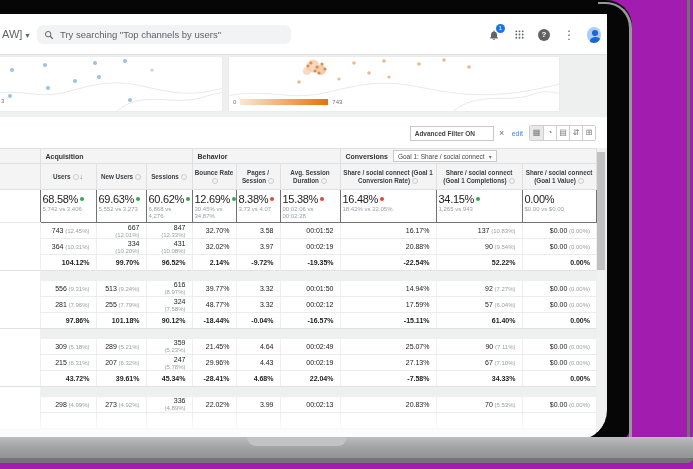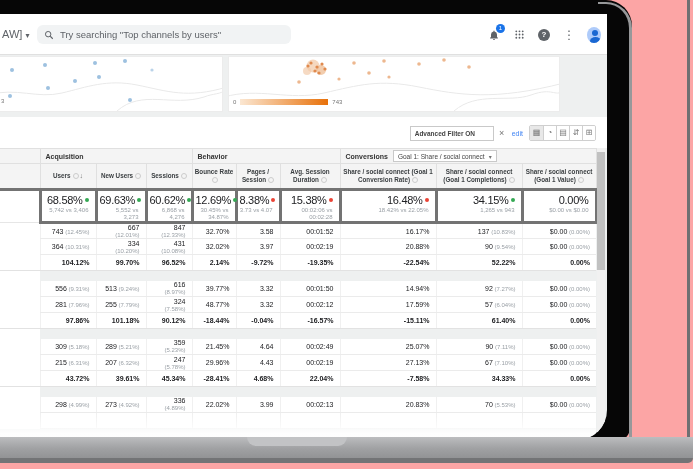--- a/index.html
+++ b/index.html
@@ -1,18 +1,18 @@
 <!DOCTYPE html>
 <html><head>
 <meta charset="utf-8">
 <style>
   * { box-sizing: border-box; margin: 0; padding: 0; }
   html,body { background:#000; }
   body { font-family:"Liberation Sans", sans-serif; }
-  .stage { position:relative; width:693px; height:469px; overflow:hidden; background:#fca5a5; }
+  .stage { position:relative; width:693px; height:469px; overflow:hidden; background:#a21caf; }
 
   
   .bezel { position:absolute; left:-36px; top:0; width:668px; height:447px;
            background:#060606; border-radius:26px; }
   .lid-edge { position:absolute; left:598px; top:2px; width:34px; height:452px;
               border-top:2px solid #97989a; border-right:3px solid #97989a;
               border-top-right-radius:26px; }
   .frame-line { position:absolute; left:687px; top:0; width:3px; height:452px; background:#6f7072; }
   .base { position:absolute; left:0; top:437px; width:693px; height:21px;
           background:linear-gradient(#bcbdbf,#a0a1a3 55%,#929395); }
@@ -80,22 +80,22 @@
   .goal-select { display:inline-flex; align-items:center; gap:4px; border:1px solid #c9c9c9; background:#fff;
                  font-size:6.5px; font-weight:normal; color:#444; padding:1px 4px; height:12px; cursor:pointer; }
   .goal-select .caret { font-size:6px; color:#757575; }
   tr.colhead th { height:26px; background:#f4f4f4; border:1px solid #e0e0e0;
                   font-size:6.3px; color:#3c4043; font-weight:bold; line-height:8px;
                   text-align:center; padding:2px 2px; vertical-align:middle; }
   tr.colhead th.dimh { border-left:none; }
   .q { display:inline-block; width:6px; height:6px; border:1px solid #ccc; border-radius:50%;
        vertical-align:-1px; margin-left:2px; }
   .sort { color:#757575; font-weight:normal; font-size:7px; margin-left:1px; }
-  tr.summary td { height:33px; background:#fff; border:3px solid #737373; vertical-align:top;
-                  text-align:right; padding:3px 6px 0 2px; }
+  tr.summary td { height:33px; background:#fff; border:1px solid #737373; vertical-align:top;
+                  padding:3px 6px 0 2px; }
   tr.summary td.dim { border-left:none; border-bottom:1px solid #e6e6e6; }
   .pct { font-size:11px; color:#202124; white-space:nowrap; letter-spacing:-0.3px; }
   .dot { display:inline-block; width:4px; height:4px; border-radius:50%; margin-left:2px; vertical-align:2px; }
   .sub { font-size:6px; color:#9aa0a6; line-height:7px; margin-top:1px; }
   tbody td { height:16px; font-size:7px; color:#202124; text-align:right; padding:0 6px;
              background:#fff; border-bottom:1px solid #ebebeb; border-left:1px solid #f0f0f0; }
   tbody td.dim { border:none; background:#fff; }
   tr.chg td { font-weight:bold; border-bottom:1px solid #e2e2e2; }
   .par { color:#9aa0a6; font-size:6px; }
   tr.gap td { height:10px; background:#eef0f0; border:none; }

